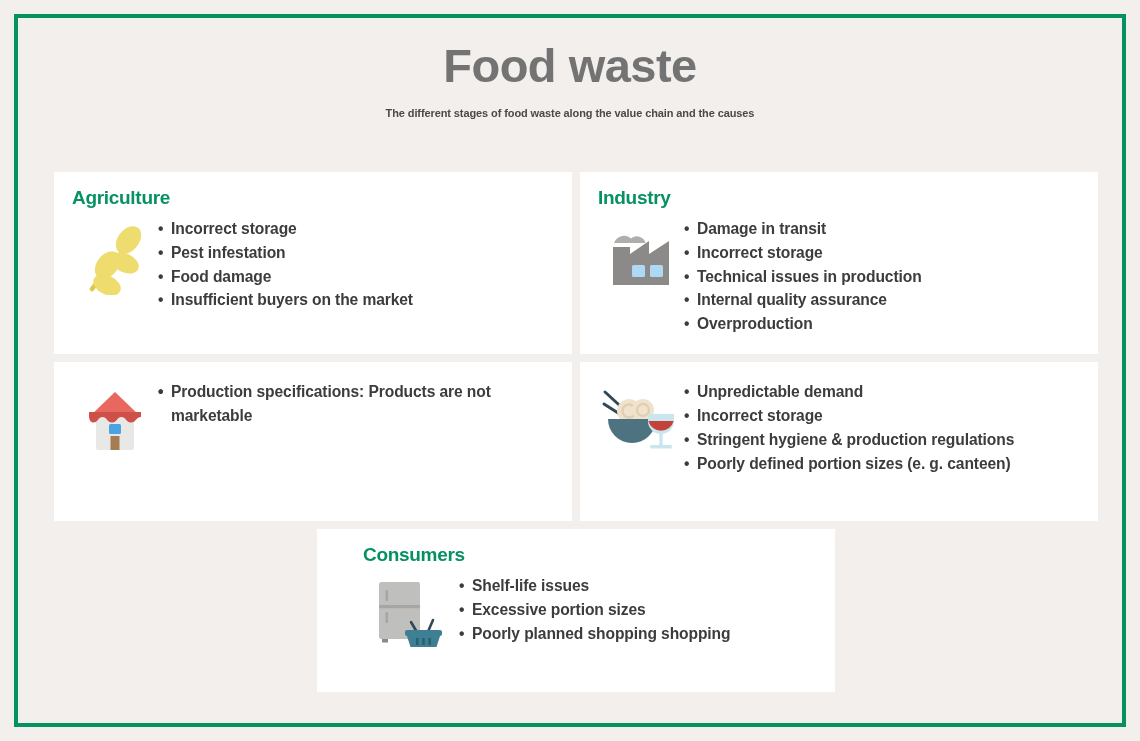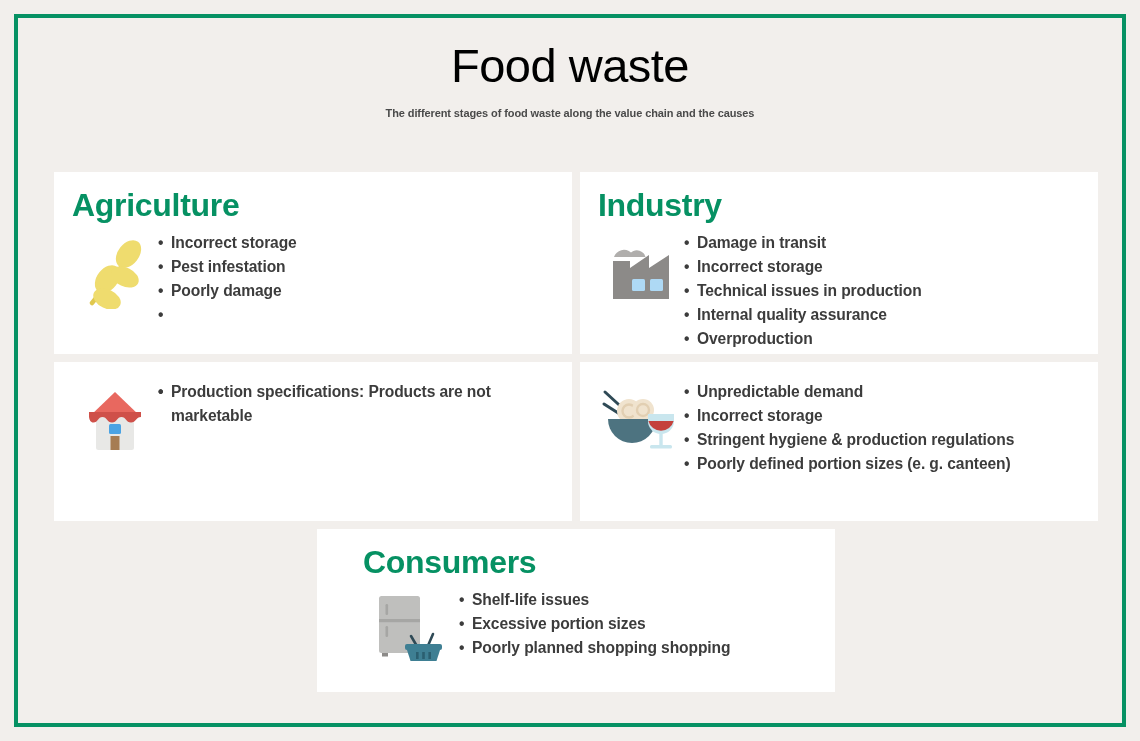--- a/index.html
+++ b/index.html
@@ -23,23 +23,23 @@
   }
   .inner {
     position:absolute;
     left:18px; top:18px;
     width:1104px; height:705px;
   }
 
   
   .header { text-align:center; padding-top:22px; }
   .title {
-    color:#000000;
+    color:#737373;
     font-size:47px;
-    font-weight:normal;
+    font-weight:bold;
     letter-spacing:-0.5px;
     line-height:1.12;
   }
   .subtitle {
     color:#4A4A4A;
     font-size:11px;
     font-weight:bold;
     margin-top:14px;
     letter-spacing:-0.1px;
   }
@@ -60,21 +60,21 @@
     padding:16px 18px 14px 18px;
     display:flex;
     flex-direction:column;
   }
   .card.row1 { height:182px; }
   .card.row2 { height:159px; }
   .card.row3 { height:163px; width:518px; flex:0 0 518px; }
 
   .card-title {
     color:#069163;
-    font-size:32px;
+    font-size:19px;
     font-weight:bold;
     letter-spacing:-0.3px;
     line-height:1.1;
     margin-bottom:6px;
   }
   .card.row3 .card-title { margin-left:28px; }
 
   .card-body { display:flex; align-items:flex-start; }
   .card.row3 .card-body { margin-left:28px; }
 
@@ -130,22 +130,22 @@
                 <line x1="10" y1="66" x2="52" y2="15" stroke="#E0C84E" stroke-width="4.5" stroke-linecap="round"></line>
                 <ellipse cx="46.5" cy="17" rx="10.5" ry="15.5" fill="#EFDC6E" transform="rotate(38 46.5 17)"></ellipse>
                 <ellipse cx="25.5" cy="42" rx="10.5" ry="15.5" fill="#EFDC6E" transform="rotate(38 25.5 42)"></ellipse>
                 <ellipse cx="43" cy="40" rx="9.5" ry="14.5" fill="#EFDC6E" transform="rotate(115 43 40)"></ellipse>
                 <ellipse cx="25" cy="62" rx="9.5" ry="14.5" fill="#EFDC6E" transform="rotate(115 25 62)"></ellipse>
               </svg>
             </div>
             <ul class="bullets">
               <li><span class="bullet-dot">•</span><span>Incorrect storage</span></li>
               <li><span class="bullet-dot">•</span><span>Pest infestation</span></li>
-              <li><span class="bullet-dot">•</span><span>Poorly damage</span></li>
-              <li><span class="bullet-dot">•</span></li>
+              <li><span class="bullet-dot">•</span><span>Food damage</span></li>
+              <li><span class="bullet-dot">•</span><span>Insufficient buyers on the market</span></li>
             </ul>
           </div>
         </div>
 
         <div class="card row1">
           <div class="card-title">Industry</div>
           <div class="card-body">
             <div class="icon-wrap">
               <svg width="66" height="68" viewBox="0 0 66 68" aria-hidden="true">
                 <path d="M6 20 a10.5 10.5 0 0 1 17 -4.5 a9 9 0 0 1 14.5 4.5 z" fill="#B0AEAC"></path>

